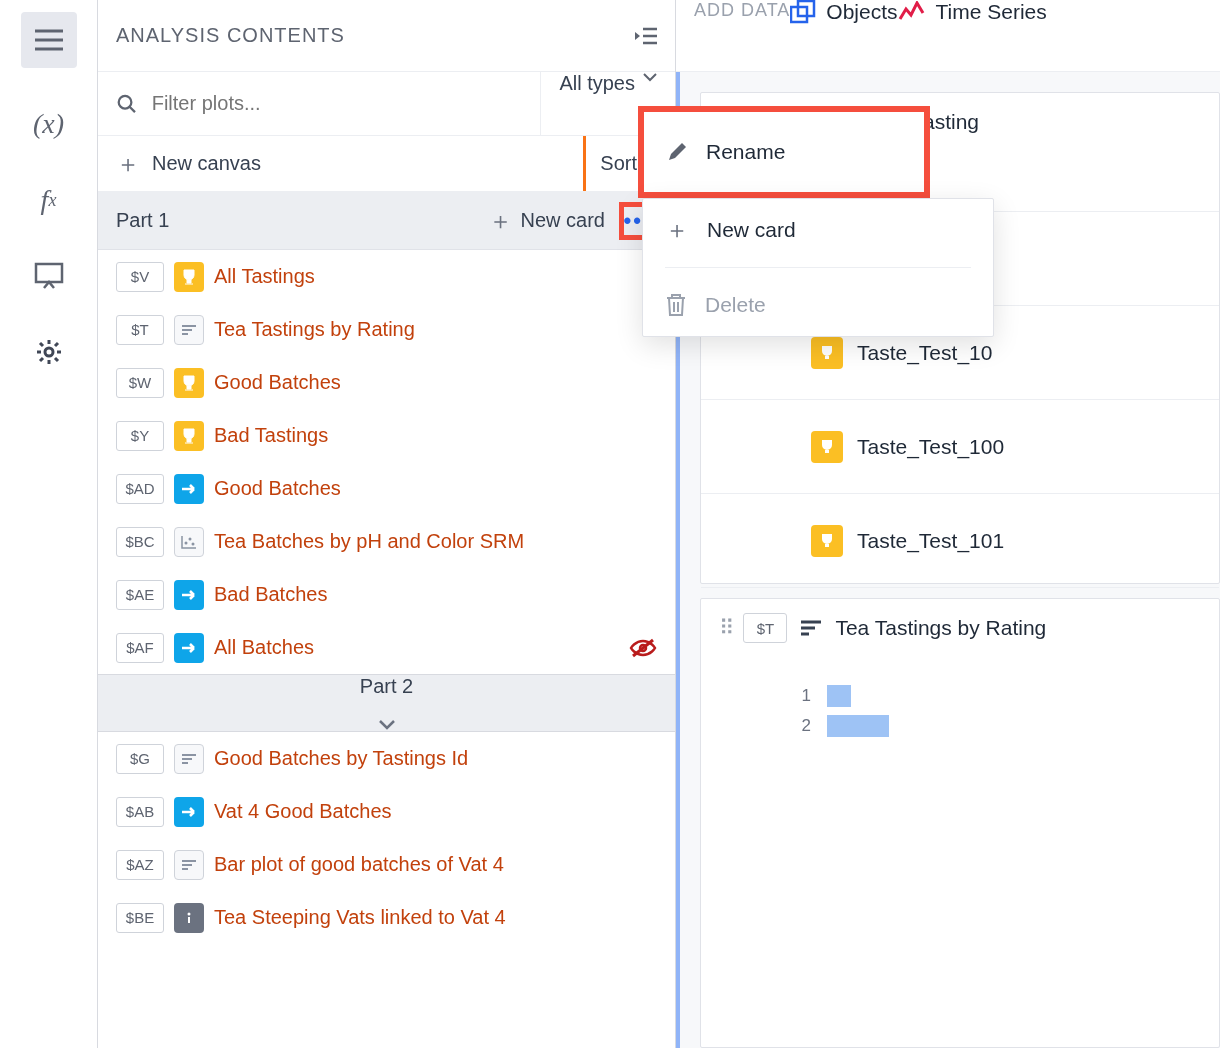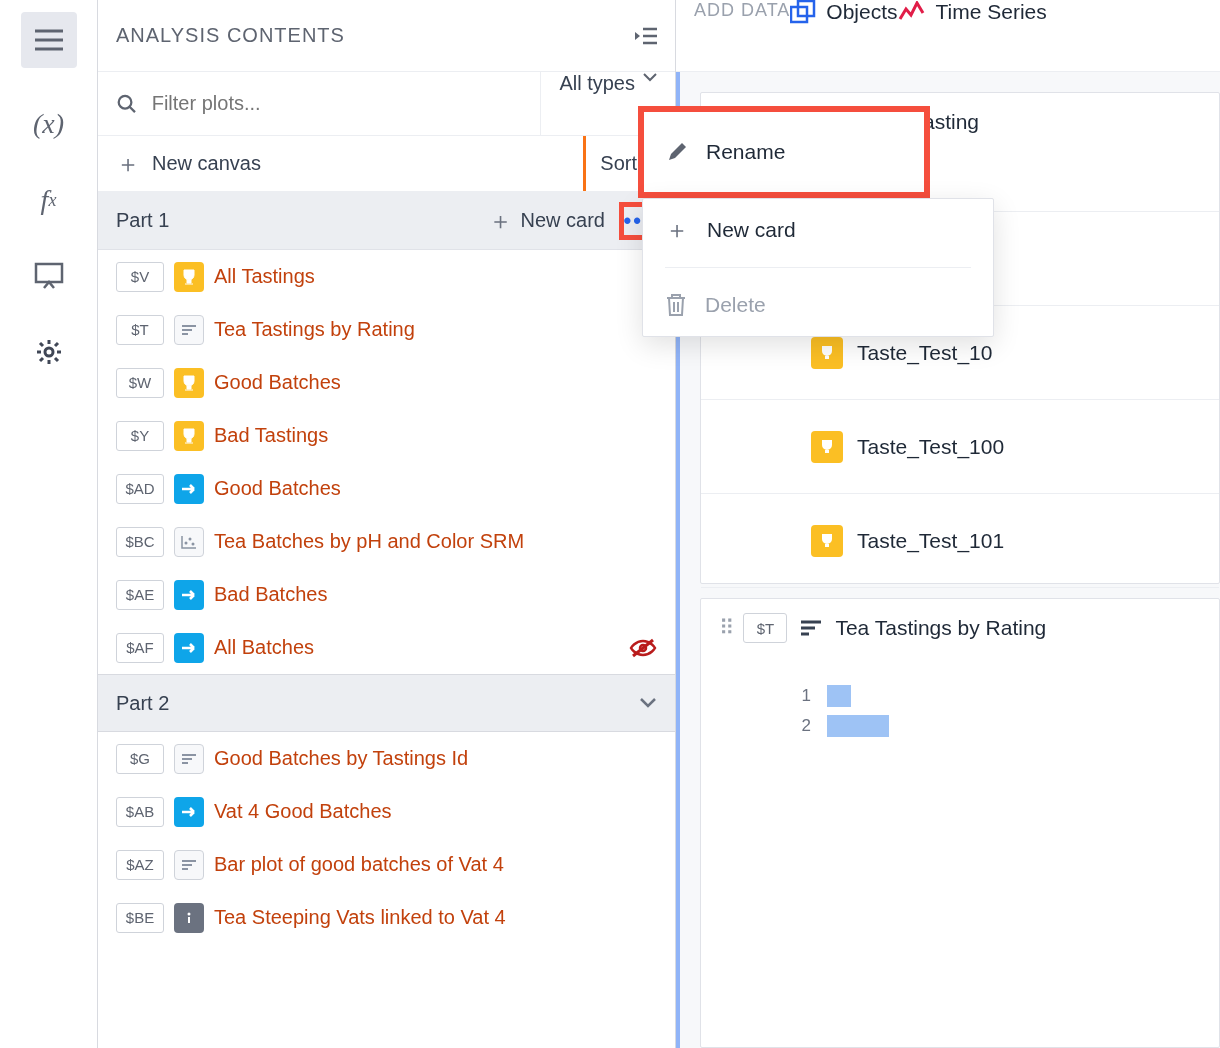--- a/index.html
+++ b/index.html
@@ -26,21 +26,21 @@
 .new-canvas { flex: 1; display: flex; align-items: center; gap: 12px; padding: 0 18px; font-size: 20px; color: #374151; }
 .sort-cell { border-left: 3px solid #f97316; height: 100%; display: flex; align-items: center; padding: 0 14px; gap: 8px; font-size: 20px; color: #374151; }
 
 .section-row { height: 58px; background: #eceef2; display: flex; align-items: center; justify-content: space-between; padding: 0 18px; border-bottom: 1px solid #e0e2e8; }
 .section-title { font-size: 20px; color: #374151; }
 .section-right { display: flex; align-items: center; gap: 14px; }
 .new-card-btn { display: flex; align-items: center; gap: 8px; font-size: 20px; color: #374151; }
 .more-btn { width: 38px; height: 38px; display: flex; align-items: center; justify-content: center; color: #2563eb; font-size: 22px; letter-spacing: 2px; font-weight: bold; }
 .more-highlight { border: 5px solid #f54e3d; position: relative; }
 
-.section-row-2 { height: 58px; background: #eceef2; display: flex; align-items: center; justify-content: space-between; padding: 0 18px; border-top: 1px solid #d8dae0; border-bottom: 1px solid #d8dae0; }
+.section-row-2 { height: 58px; background: #eceef2; display: flex; align-items: center; justify-content: space-between; padding: 0 18px; border-top: 1px solid #d8dae0; border-bottom: 1px solid #d8dae0; flex-direction: column; }
 .chevron { color: #6b7280; }
 
 .item { height: 53px; display: flex; align-items: center; gap: 10px; padding: 0 18px; }
 .var-badge { min-width: 48px; height: 30px; border: 1px solid #cfd3da; border-radius: 3px; background: #fff; display: inline-flex; align-items: center; justify-content: center; padding: 0 6px; font-size: 15px; color: #5e6470; font-weight: 500; }
 .icon-box { width: 30px; height: 30px; border-radius: 4px; display: inline-flex; align-items: center; justify-content: center; }
 .icon-trophy { background: #fbbf24; color: #fff; }
 .icon-arrow { background: #0ea5e9; color: #fff; }
 .icon-chart { border: 1px solid #cfd3da; background: #f7f8fa; color: #8b94a3; }
 .icon-bars { border: 1px solid #cfd3da; background: #f7f8fa; color: #8b94a3; }
 .icon-info { background: #6b7280; color: #fff; }

